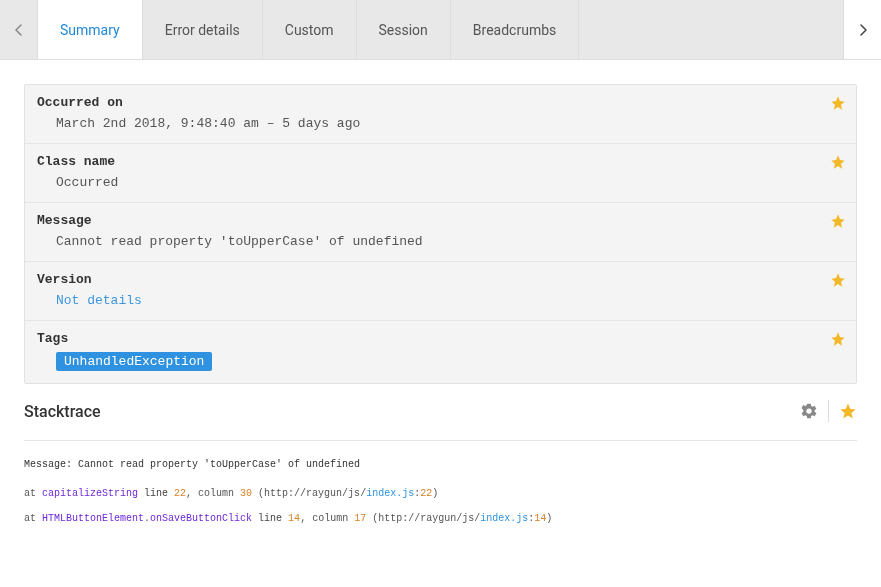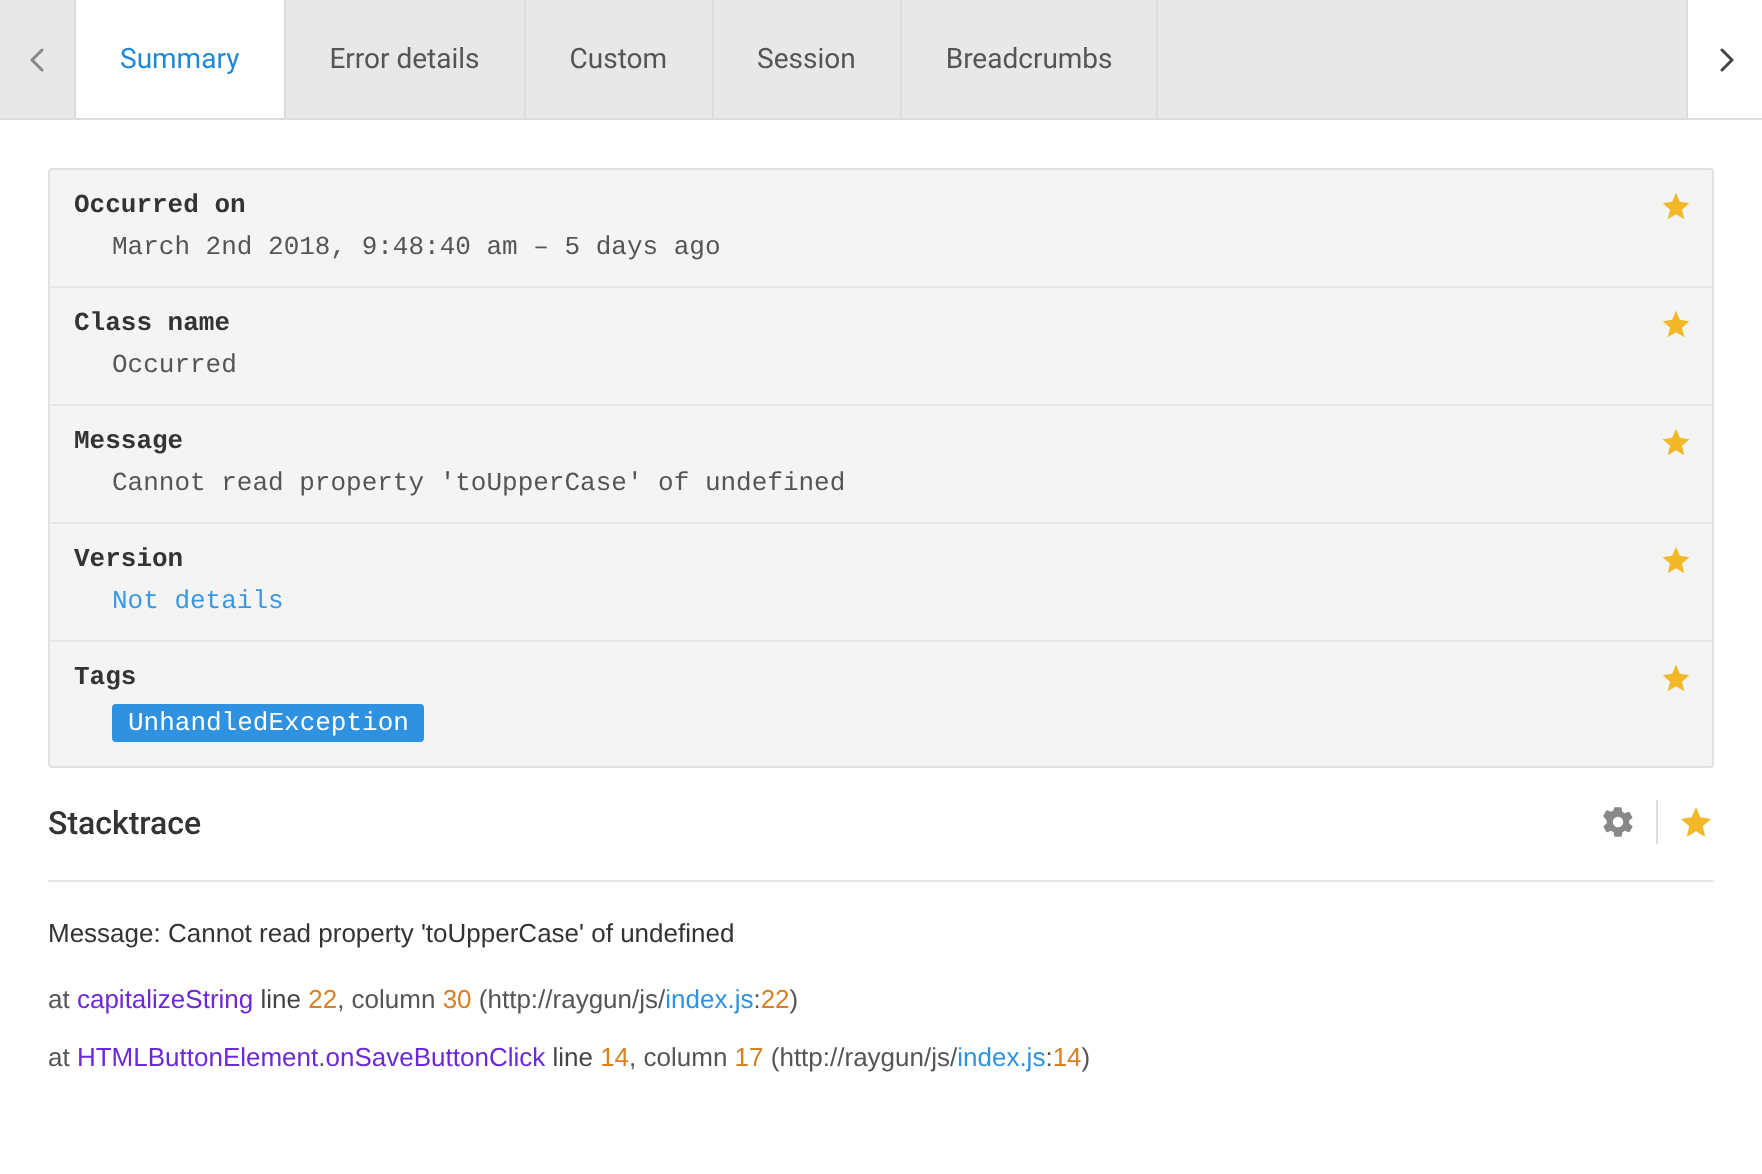--- a/index.html
+++ b/index.html
@@ -117,22 +117,22 @@
     .tag-pill {
       display: inline-block;
       background: #2f92e0;
       color: #fff;
       padding: 2px 8px;
       border-radius: 2px;
       font-size: 13px;
       font-family: "SFMono-Regular", Consolas, "Liberation Mono", Menlo, monospace;
     }
     .mono {
-      font-family: Liberation Sans, sans-serif;
-      font-size: 13px;
+      font-family: Liberation Mono, monospace;
+      font-size: 10px;
       color: #333;
     }
     .trace-msg {
       margin-bottom: 18px;
     }
     .trace-line {
       margin: 6px 0 14px 0;
       color: #555;
     }
     .tk-at { color:#555; }

